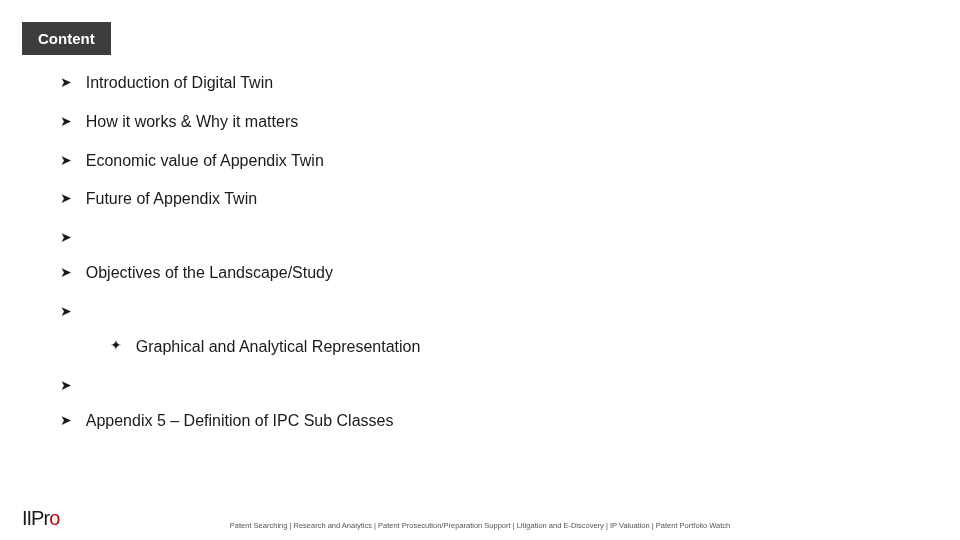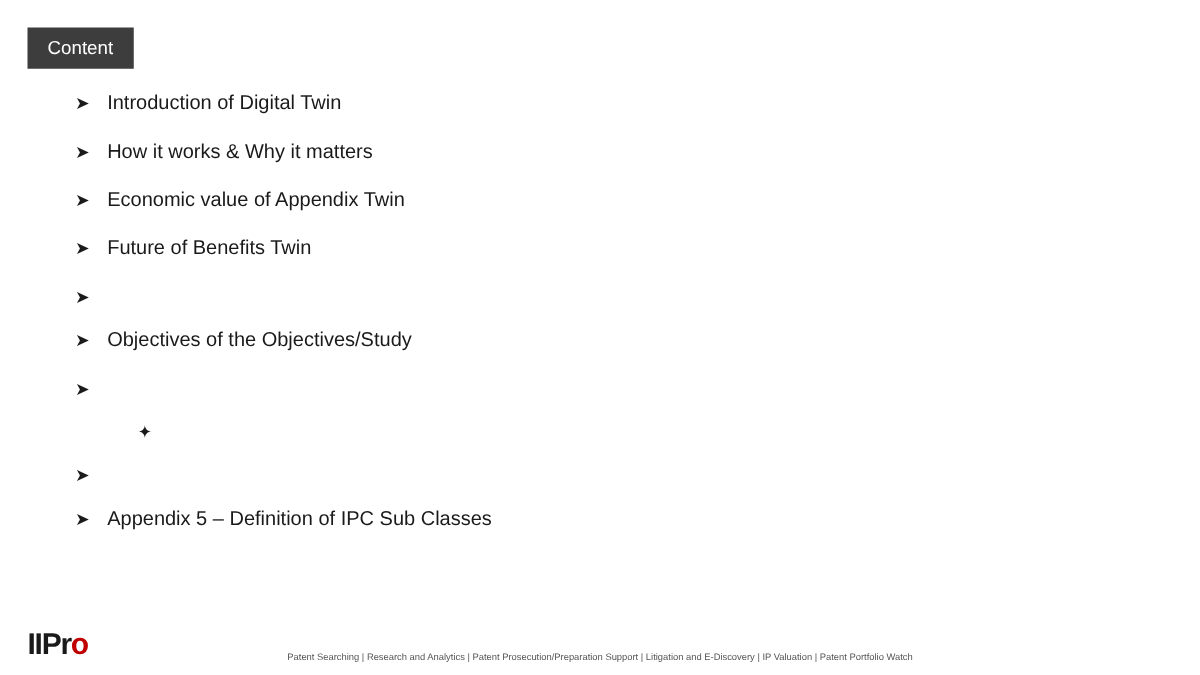--- a/index.html
+++ b/index.html
@@ -10,21 +10,21 @@
       background: #ffffff;
       font-family: Arial, sans-serif;
       overflow: hidden;
       position: relative;
     }
 
     .header-bar {
       background: #3d3d3d;
       color: #ffffff;
       font-size: 15px;
-      font-weight: normal;
+      font-weight: bold;
       padding: 8px 16px;
       display: inline-block;
       margin: 22px 0 0 22px;
     }
 
     .content-area {
       padding: 18px 60px 10px 60px;
     }
 
     .menu-item {
@@ -63,22 +63,22 @@
       color: #1a1a1a;
     }
 
     .logo-area {
       position: absolute;
       bottom: 10px;
       left: 22px;
     }
 
     .logo-text {
-      font-size: 24px;
-      font-weight: bold;
+      font-size: 20px;
+      font-weight: normal;
       color: #1a1a1a;
       letter-spacing: -1px;
     }
 
     .logo-accent {
       color: #c00000;
     }
 
     .footer-text {
       font-size: 7.5px;
@@ -114,38 +114,39 @@
     <span class="menu-text">How it works &amp; Why it matters</span>
   </div>
 
   <div class="menu-item">
     <span class="arrow">➤</span>
     <span class="menu-text">Economic value of Appendix Twin</span>
   </div>
 
   <div class="menu-item">
     <span class="arrow">➤</span>
-    <span class="menu-text">Future of Benefits Twin</span>
+    <span class="menu-text">Future of Appendix Twin</span>
   </div>
 
   <div class="menu-item">
     <span class="arrow">➤</span>
   </div>
 
   <div class="menu-item">
     <span class="arrow">➤</span>
-    <span class="menu-text">Objectives of the Objectives/Study</span>
+    <span class="menu-text">Objectives of the Landscape/Study</span>
   </div>
 
   <div class="menu-item">
     <span class="arrow">➤</span>
   </div>
 
   <div class="sub-item">
     <span class="diamond">✦</span>
+    <span class="menu-text">Graphical and Analytical Representation</span>
   </div>
 
   <div class="menu-item">
     <span class="arrow">➤</span>
   </div>
 
   <div class="menu-item">
     <span class="arrow">➤</span>
     <span class="menu-text">Appendix 5 – Definition of IPC Sub Classes</span>
   </div>

